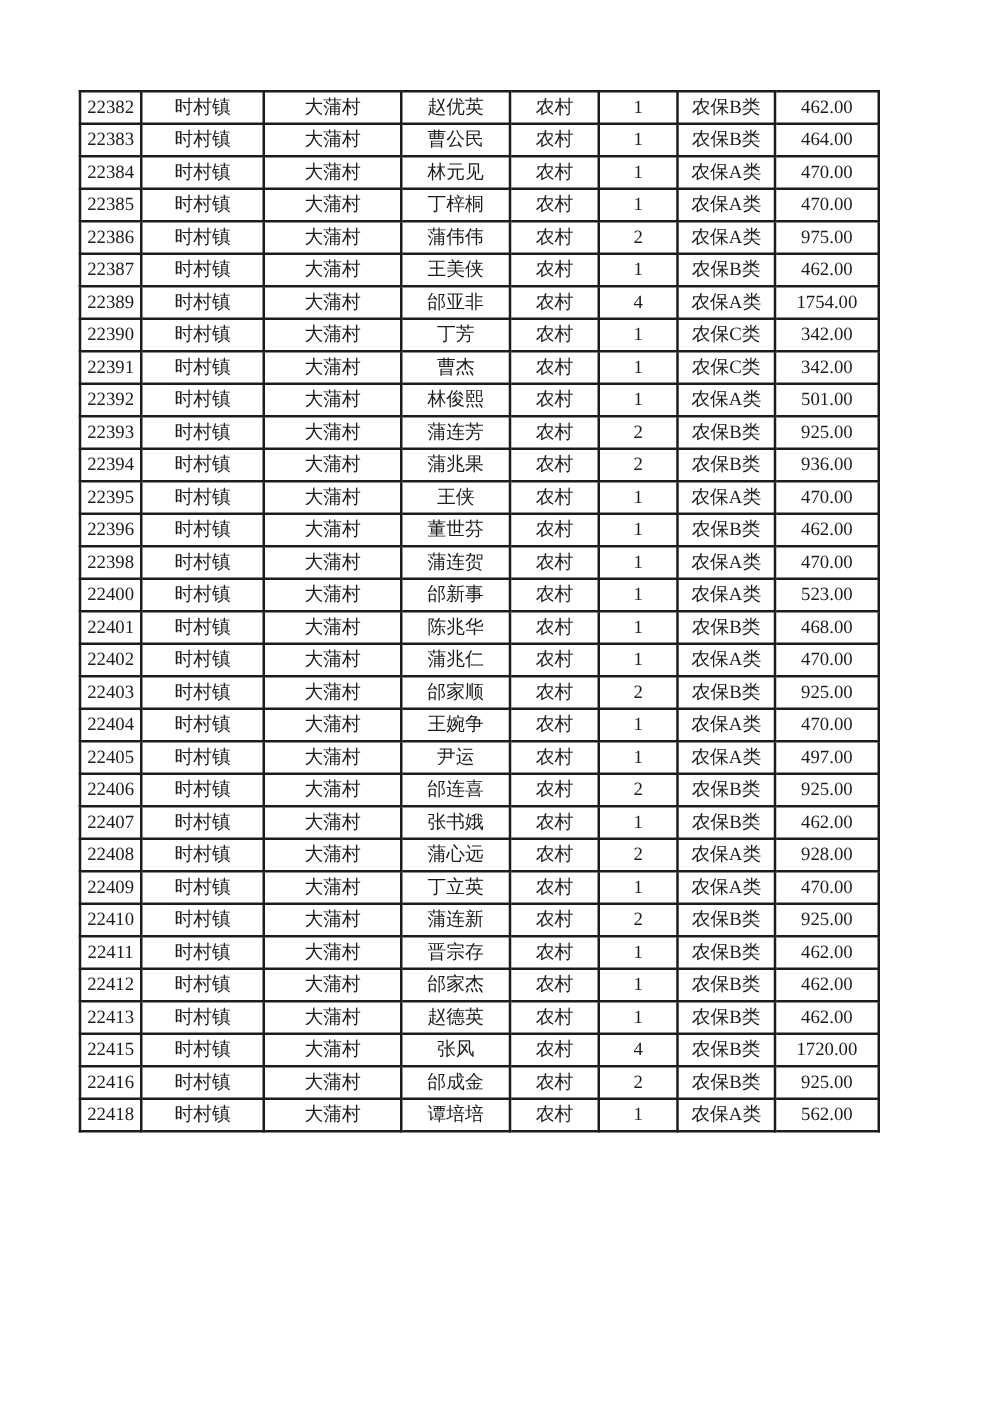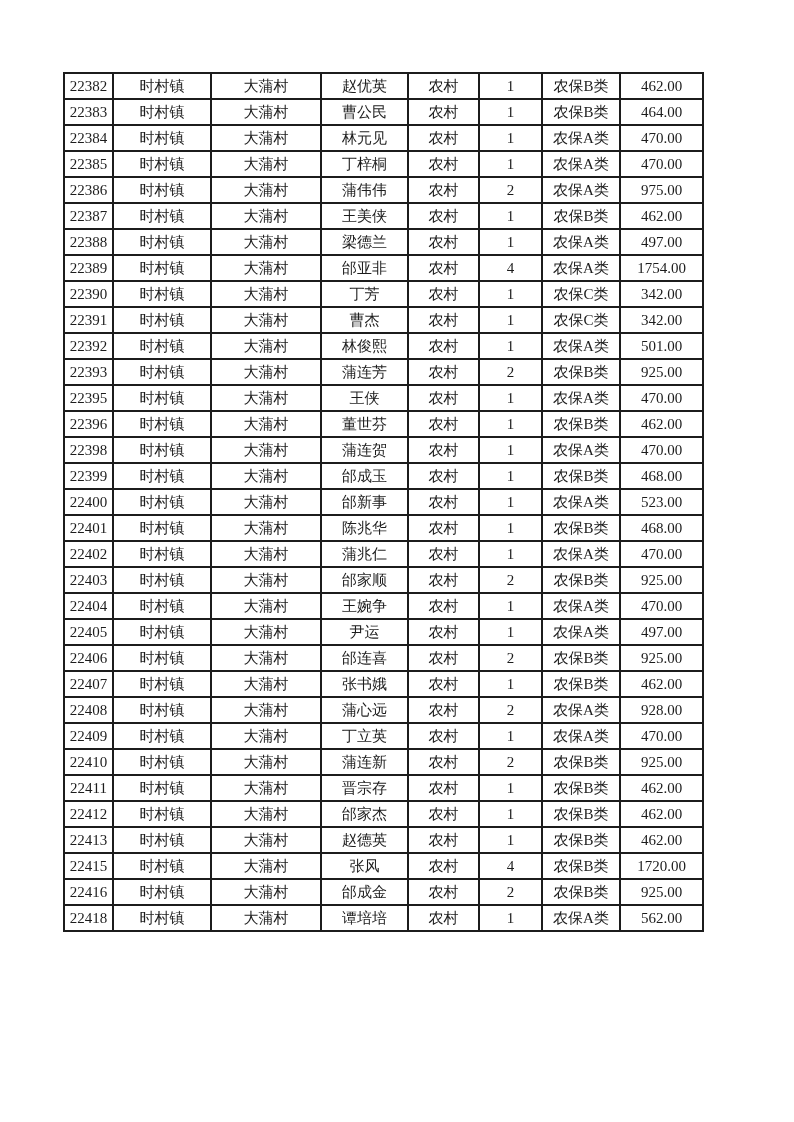--- a/index.html
+++ b/index.html
@@ -109,30 +109,20 @@
           <td>22387</td>
           <td>时村镇</td>
           <td>大蒲村</td>
           <td>王美侠</td>
           <td>农村</td>
           <td>1</td>
           <td>农保B类</td>
           <td>462.00</td>
         </tr>
         <tr>
-          <td>22388</td>
-          <td>时村镇</td>
-          <td>大蒲村</td>
-          <td>梁德兰</td>
-          <td>农村</td>
-          <td>1</td>
-          <td>农保A类</td>
-          <td>497.00</td>
-        </tr>
-        <tr>
           <td>22389</td>
           <td>时村镇</td>
           <td>大蒲村</td>
           <td>邰亚非</td>
           <td>农村</td>
           <td>4</td>
           <td>农保A类</td>
           <td>1754.00</td>
         </tr>
         <tr>
@@ -169,20 +159,30 @@
           <td>22393</td>
           <td>时村镇</td>
           <td>大蒲村</td>
           <td>蒲连芳</td>
           <td>农村</td>
           <td>2</td>
           <td>农保B类</td>
           <td>925.00</td>
         </tr>
         <tr>
+          <td>22394</td>
+          <td>时村镇</td>
+          <td>大蒲村</td>
+          <td>蒲兆果</td>
+          <td>农村</td>
+          <td>2</td>
+          <td>农保B类</td>
+          <td>936.00</td>
+        </tr>
+        <tr>
           <td>22395</td>
           <td>时村镇</td>
           <td>大蒲村</td>
           <td>王侠</td>
           <td>农村</td>
           <td>1</td>
           <td>农保A类</td>
           <td>470.00</td>
         </tr>
         <tr>
@@ -197,30 +197,20 @@
         </tr>
         <tr>
           <td>22398</td>
           <td>时村镇</td>
           <td>大蒲村</td>
           <td>蒲连贺</td>
           <td>农村</td>
           <td>1</td>
           <td>农保A类</td>
           <td>470.00</td>
-        </tr>
-        <tr>
-          <td>22399</td>
-          <td>时村镇</td>
-          <td>大蒲村</td>
-          <td>邰成玉</td>
-          <td>农村</td>
-          <td>1</td>
-          <td>农保B类</td>
-          <td>468.00</td>
         </tr>
         <tr>
           <td>22400</td>
           <td>时村镇</td>
           <td>大蒲村</td>
           <td>邰新事</td>
           <td>农村</td>
           <td>1</td>
           <td>农保A类</td>
           <td>523.00</td>

